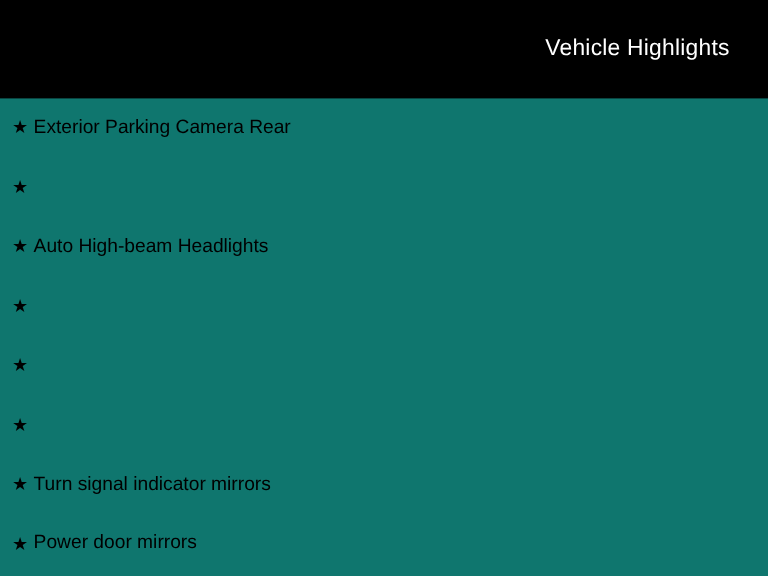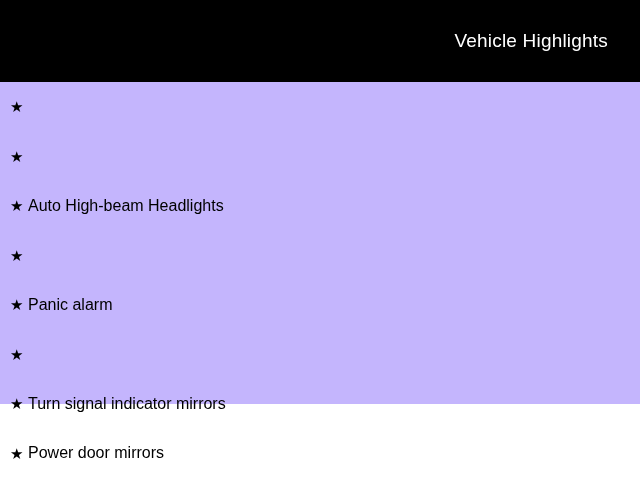--- a/index.html
+++ b/index.html
@@ -8,23 +8,23 @@
   }
   body {
     width: 640px;
     height: 480px;
     background: #ffffff;
     font-family: "Liberation Sans", sans-serif;
     overflow: hidden;
   }
   .page {
     width: 640px;
-    height: 404px;
+    height: 480px;
     position: relative;
-    background: #c4b5fd;
+    background: #0f766e;
   }
   .header {
     width: 640px;
     height: 82px;
     background: #000000;
     display: flex;
     align-items: center;
     justify-content: flex-end;
     box-sizing: border-box;
     padding-right: 32px;
@@ -70,38 +70,38 @@
 <div class="page">
 
   <div class="header">
     <div class="header-title">Vehicle Highlights</div>
   </div>
 
   <ul class="feature-list">
 
     <li class="feature-item">
       <span class="bullet-star">★</span>
+      <span class="feature-label">Exterior Parking Camera Rear</span>
     </li>
 
     <li class="feature-item">
       <span class="bullet-star">★</span>
     </li>
 
     <li class="feature-item">
       <span class="bullet-star">★</span>
       <span class="feature-label">Auto High-beam Headlights</span>
     </li>
 
     <li class="feature-item">
       <span class="bullet-star">★</span>
     </li>
 
     <li class="feature-item">
       <span class="bullet-star">★</span>
-      <span class="feature-label">Panic alarm</span>
     </li>
 
     <li class="feature-item">
       <span class="bullet-star">★</span>
     </li>
 
     <li class="feature-item">
       <span class="bullet-star">★</span>
       <span class="feature-label">Turn signal indicator mirrors</span>
     </li>

